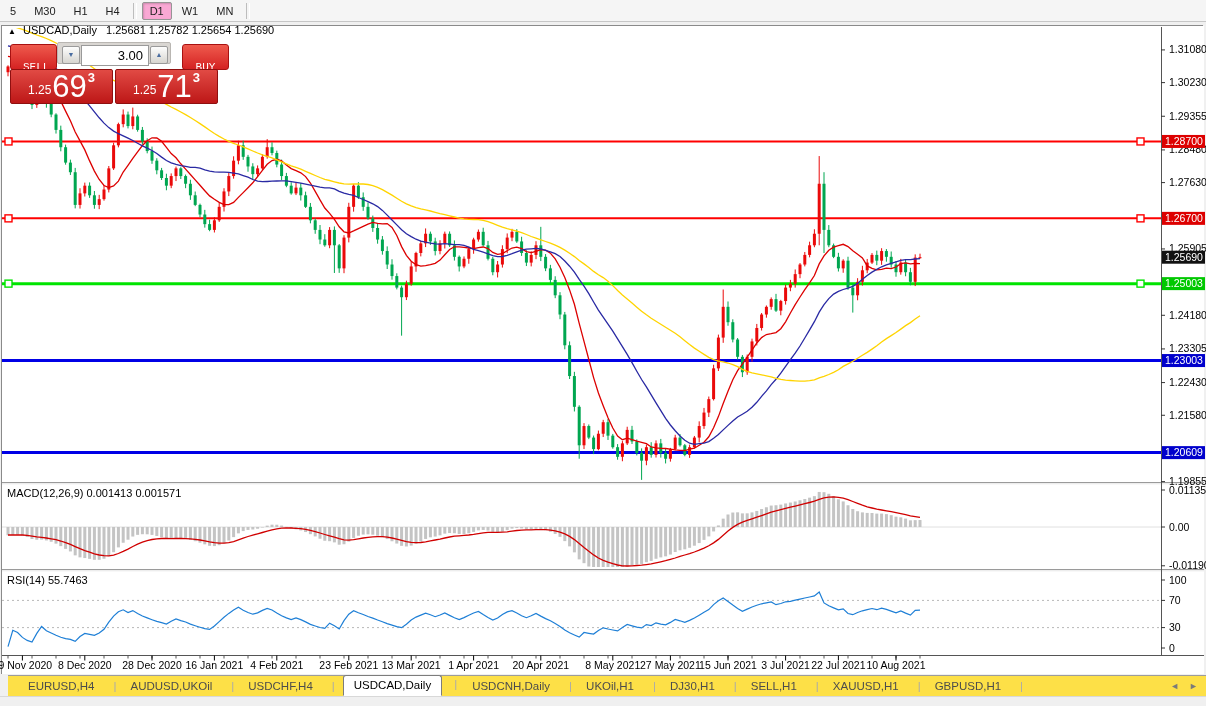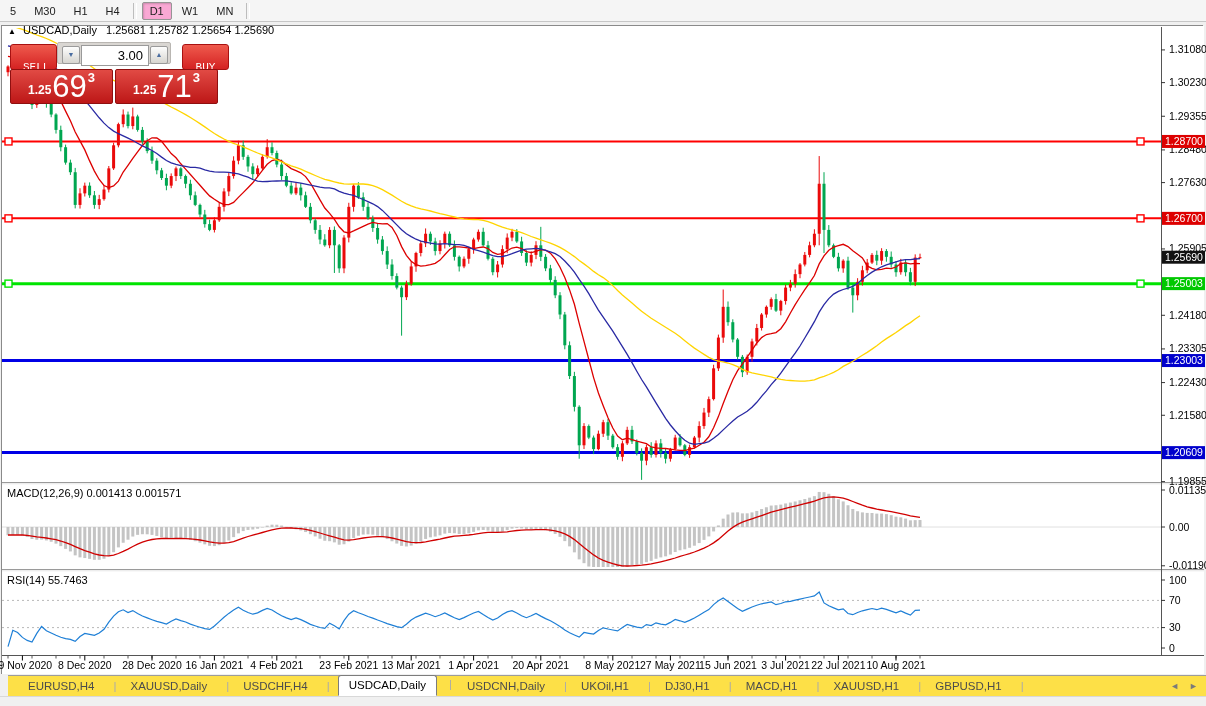--- a/index.html
+++ b/index.html
@@ -27,21 +27,21 @@
   .tp-sell{left:0}.tp-buy{left:172px}
   .tp-spinwrap{position:absolute;left:47px;top:0;width:114px;height:22px;background:#d9d6d2;border:1px solid #b9b6b2;border-radius:2px}
   .spin-btn{position:absolute;top:3px;width:18px;height:18px;background:linear-gradient(#fdfdfd,#d7d5d0);
             border:1px solid #9a9a9a;border-radius:2px;font-size:7px;color:#4a6da0;line-height:16px;text-align:center;padding:0}
   .spin-down{left:4px}.spin-up{left:92px}
   .vol-input{position:absolute;left:23px;top:2px;width:68px;height:21px;border:1px solid #9a9a9a;
              font-size:13px;text-align:right;padding:0 5px 0 0;color:#000;background:#fff;font-family:"Liberation Sans",sans-serif}
   .quote-box{position:absolute;top:27px;width:103px;height:35px;background:linear-gradient(#e14a44,#bd1717);
              border:1px solid #8f0f0f;border-radius:2px;color:#fff;display:flex;align-items:flex-end;justify-content:center;padding-bottom:2px}
   .qb-bid{left:0}.qb-ask{left:105px}
-  .qb-small{font-size:12px;font-weight:bold;margin:0 1px 4px 0}
+  .qb-small{font-size:12px;font-weight:normal;margin:0 1px 4px 0}
   .qb-big{font-size:31px;font-weight:normal;line-height:29px}
   .qb-sup{font-size:13px;font-weight:bold;margin:0 0 16px 1px}
   
   .tabbar{position:absolute;left:8px;top:675px;width:1206px;height:21px;background:#fde047;
           border-top:1px solid #9c9c9c;display:flex;align-items:center;padding-left:14px;box-sizing:border-box}
   .tab{font-size:11.5px;color:#4c4c4c;padding:2px 6px;margin-right:24px;position:relative;white-space:nowrap;cursor:default}
   .tab:not(:last-of-type)::after{content:"|";position:absolute;right:-16px;top:2px;color:#aaa}
   .tab.active{background:#fff;color:#000;border:1px solid #7c7c7c;border-bottom:1px solid #fff;
               border-radius:3px 3px 0 0;margin-top:-2px;padding:3px 10px 4px}
   .tab-scroll{position:absolute;right:6px;top:5px;font-size:9px;color:#7a7a7a;letter-spacing:10px;cursor:default}
@@ -834,24 +834,24 @@
   </div>
   <div class="quote-box qb-ask">
     <span class="qb-small">1.25</span>
     <span class="qb-big">71</span>
     <span class="qb-sup">3</span>
   </div>
 </div>
 
 <div class="tabbar">
   <span class="tab">EURUSD,H4</span>
-  <span class="tab">XAUUSD,Daily</span>
+  <span class="tab">AUDUSD,UKOil</span>
   <span class="tab">USDCHF,H4</span>
   <span class="tab active">USDCAD,Daily</span>
   <span class="tab">USDCNH,Daily</span>
   <span class="tab">UKOil,H1</span>
   <span class="tab">DJ30,H1</span>
-  <span class="tab">MACD,H1</span>
+  <span class="tab">SELL,H1</span>
   <span class="tab">XAUUSD,H1</span>
   <span class="tab">GBPUSD,H1</span>
   <span class="tab-scroll"><span>◄</span><span>►</span></span>
 </div>
 <div class="statusbar"></div>
 
 </body></html>

